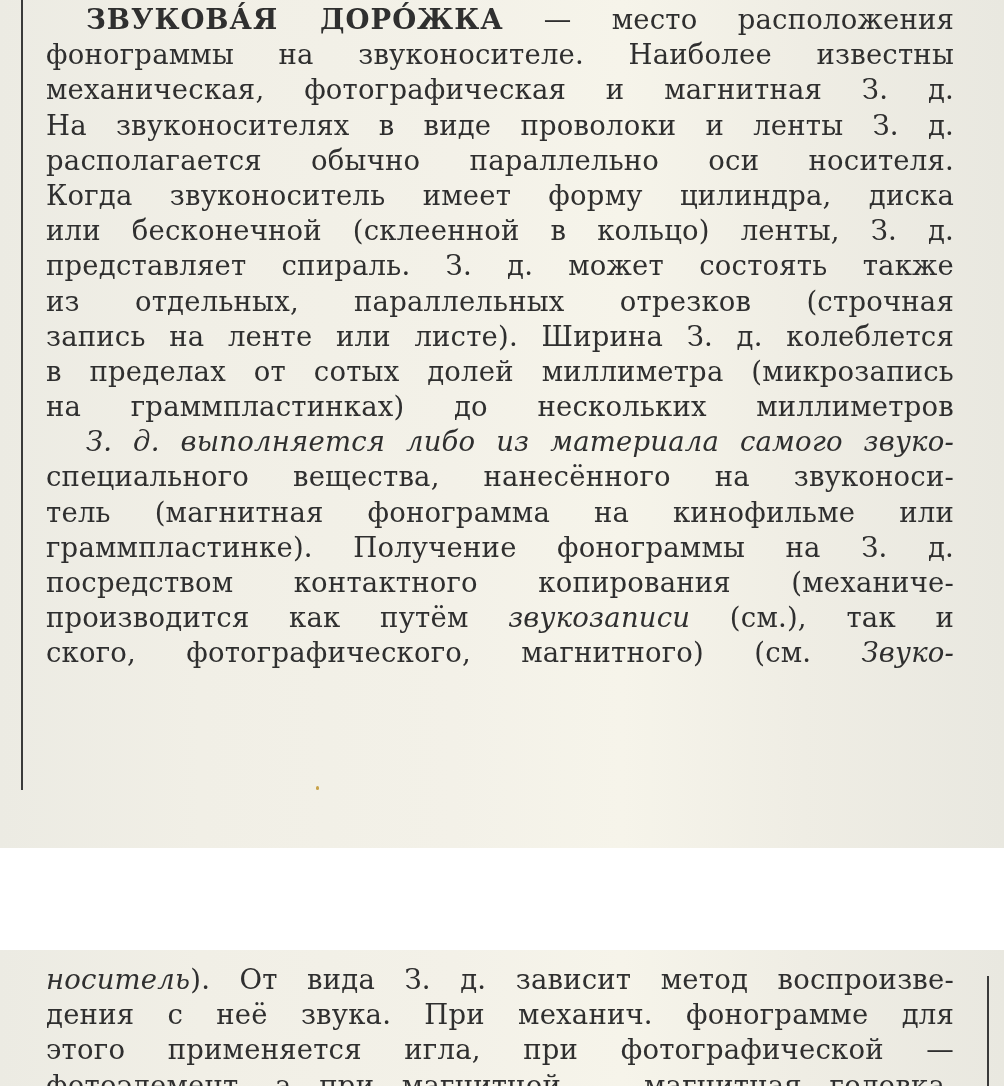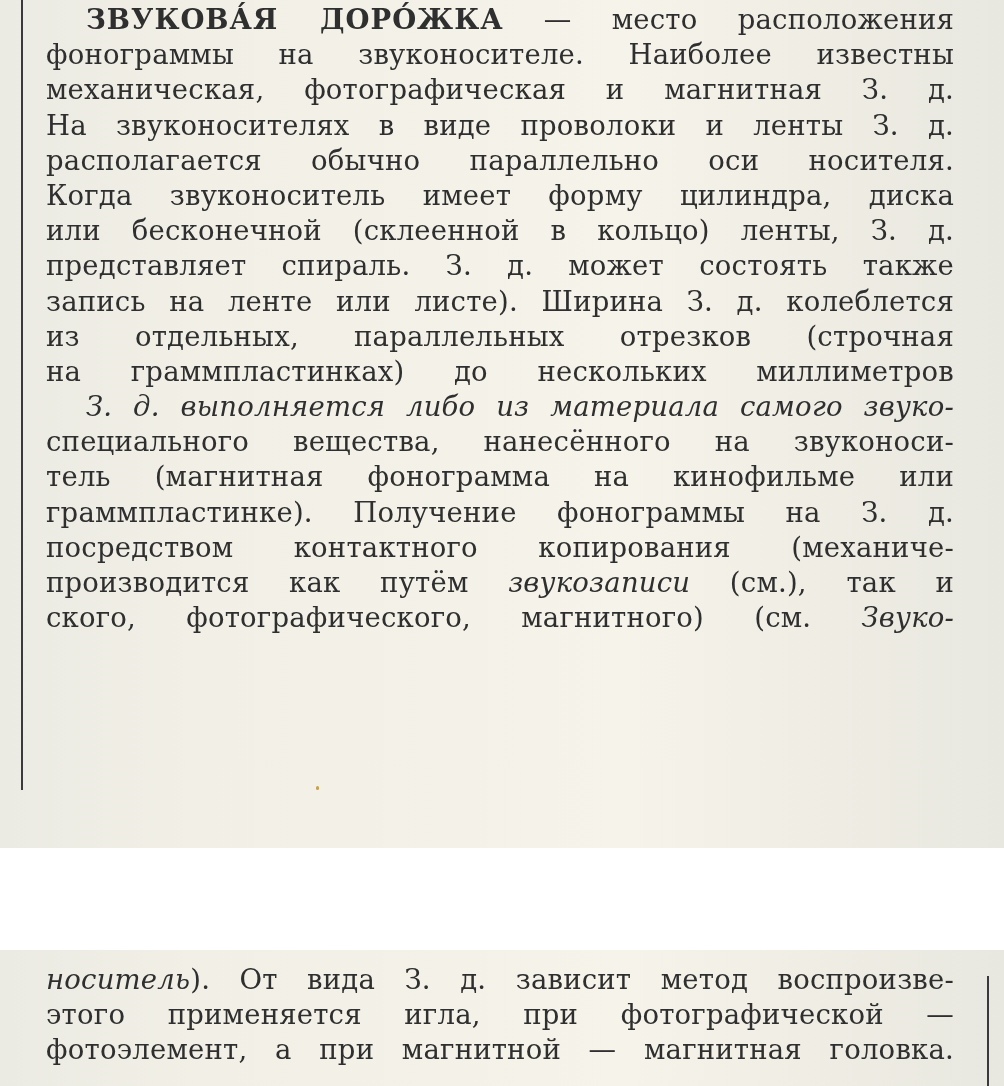--- a/index.html
+++ b/index.html
@@ -96,34 +96,36 @@
   <div class="rule-left"></div>
   <div class="column" id="col-top">
     <span class="line head-line"><span class="headword">ЗВУКОВА́Я ДОРО́ЖКА</span><span> — место расположения</span></span>
     <span class="line">фонограммы на звуконосителе. Наиболее известны</span>
     <span class="line">механическая, фотографическая и магнитная З. д.</span>
     <span class="line">На звуконосителях в виде проволоки и ленты З. д.</span>
     <span class="line">располагается обычно параллельно оси носителя.</span>
     <span class="line">Когда звуконоситель имеет форму цилиндра, диска</span>
     <span class="line">или бесконечной (склеенной в кольцо) ленты, З. д.</span>
     <span class="line">представляет спираль. З. д. может состоять также</span>
+    <span class="line">из отдельных, параллельных отрезков (строчная</span>
     <span class="line">запись на ленте или листе). Ширина З. д. колеблется</span>
-    <span class="line">из отдельных, параллельных отрезков (строчная</span>
+    <span class="line">в пределах от сотых долей миллиметра (микрозапись</span>
     <span class="line">на граммпластинках) до нескольких миллиметров</span>
     <span class="line indent">З. д. выполняется либо из материала самого звуко-</span>
     <span class="line">специального вещества, нанесённого на звуконоси-</span>
     <span class="line">тель (магнитная фонограмма на кинофильме или</span>
     <span class="line">граммпластинке). Получение фонограммы на З. д.</span>
     <span class="line">посредством контактного копирования (механиче-</span>
     <span class="line"><span>производится как путём </span><span class="it">звукозаписи</span><span> (см.), так и</span></span>
     <span class="line"><span>ского, фотографического, магнитного) (см. </span><span class="it">Звуко-</span></span>
   </div>
   <div class="speck" style="left:316px; top:786px;"></div>
 </div>
 
 <div class="scan" id="scan-bottom">
   <div class="rule-right"></div>
   <div class="column" id="col-bottom">
     <span class="line"><span class="it">носитель</span><span>). От вида З. д. зависит метод воспроизве-</span></span>
+    <span class="line">дения с неё звука. При механич. фонограмме для</span>
     <span class="line">этого применяется игла, при фотографической —</span>
     <span class="line">фотоэлемент, а при магнитной — магнитная головка.</span>
   </div>
 </div>
 
 </body></html>

